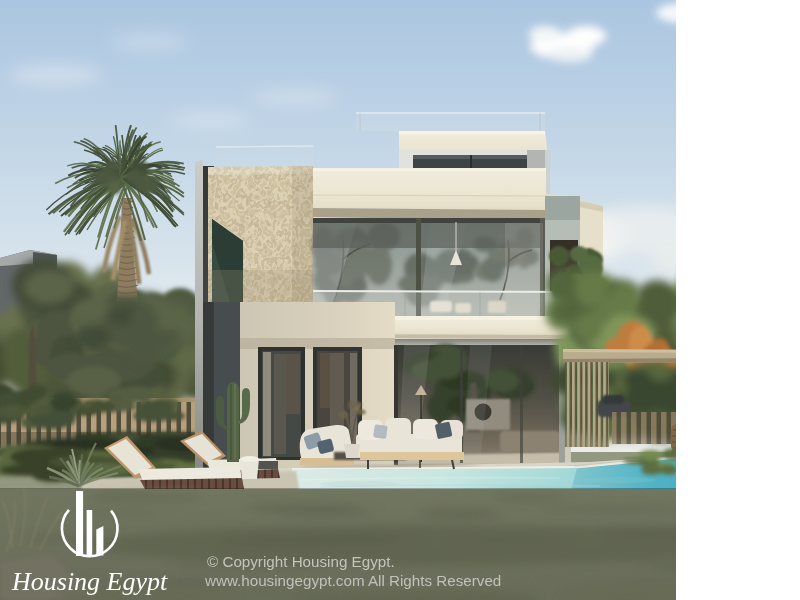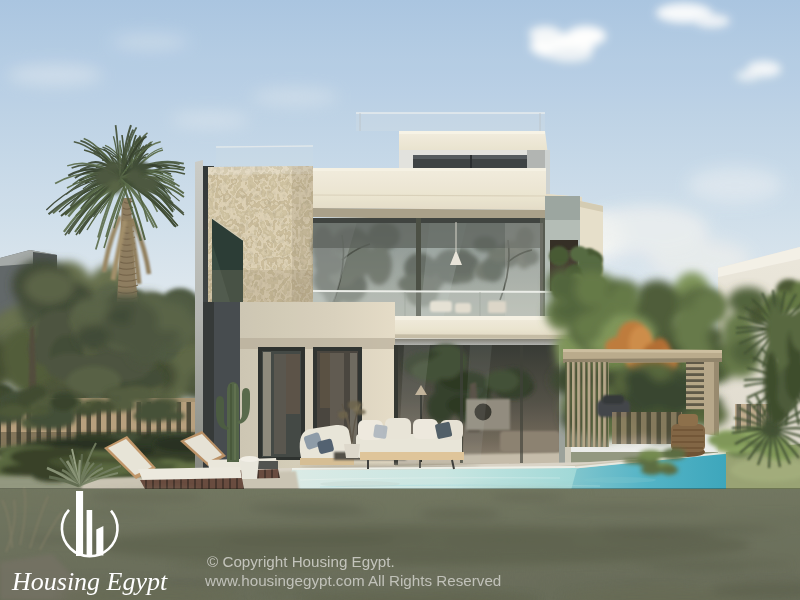--- a/index.html
+++ b/index.html
@@ -1,16 +1,16 @@
 <!DOCTYPE html>
 <html><head>
 <meta charset="utf-8">
 <style>
 html,body{margin:0;padding:0;}
-#c{width:800px;height:600px;position:relative;overflow:hidden;font-family:"Liberation Sans",sans-serif;}
+#c{width:676px;height:600px;position:relative;overflow:hidden;font-family:"Liberation Sans",sans-serif;}
 svg{display:block;}
 </style>
 </head>
 <body>
 <div id="c">
 <svg width="800" height="600" viewBox="0 0 800 600" xmlns="http://www.w3.org/2000/svg">
 <defs>
 <linearGradient id="sky" x1="0" y1="0" x2="0" y2="1">
 <stop offset="0" stop-color="#a8c4e1"></stop>
 <stop offset="0.35" stop-color="#c6d9ea"></stop>

